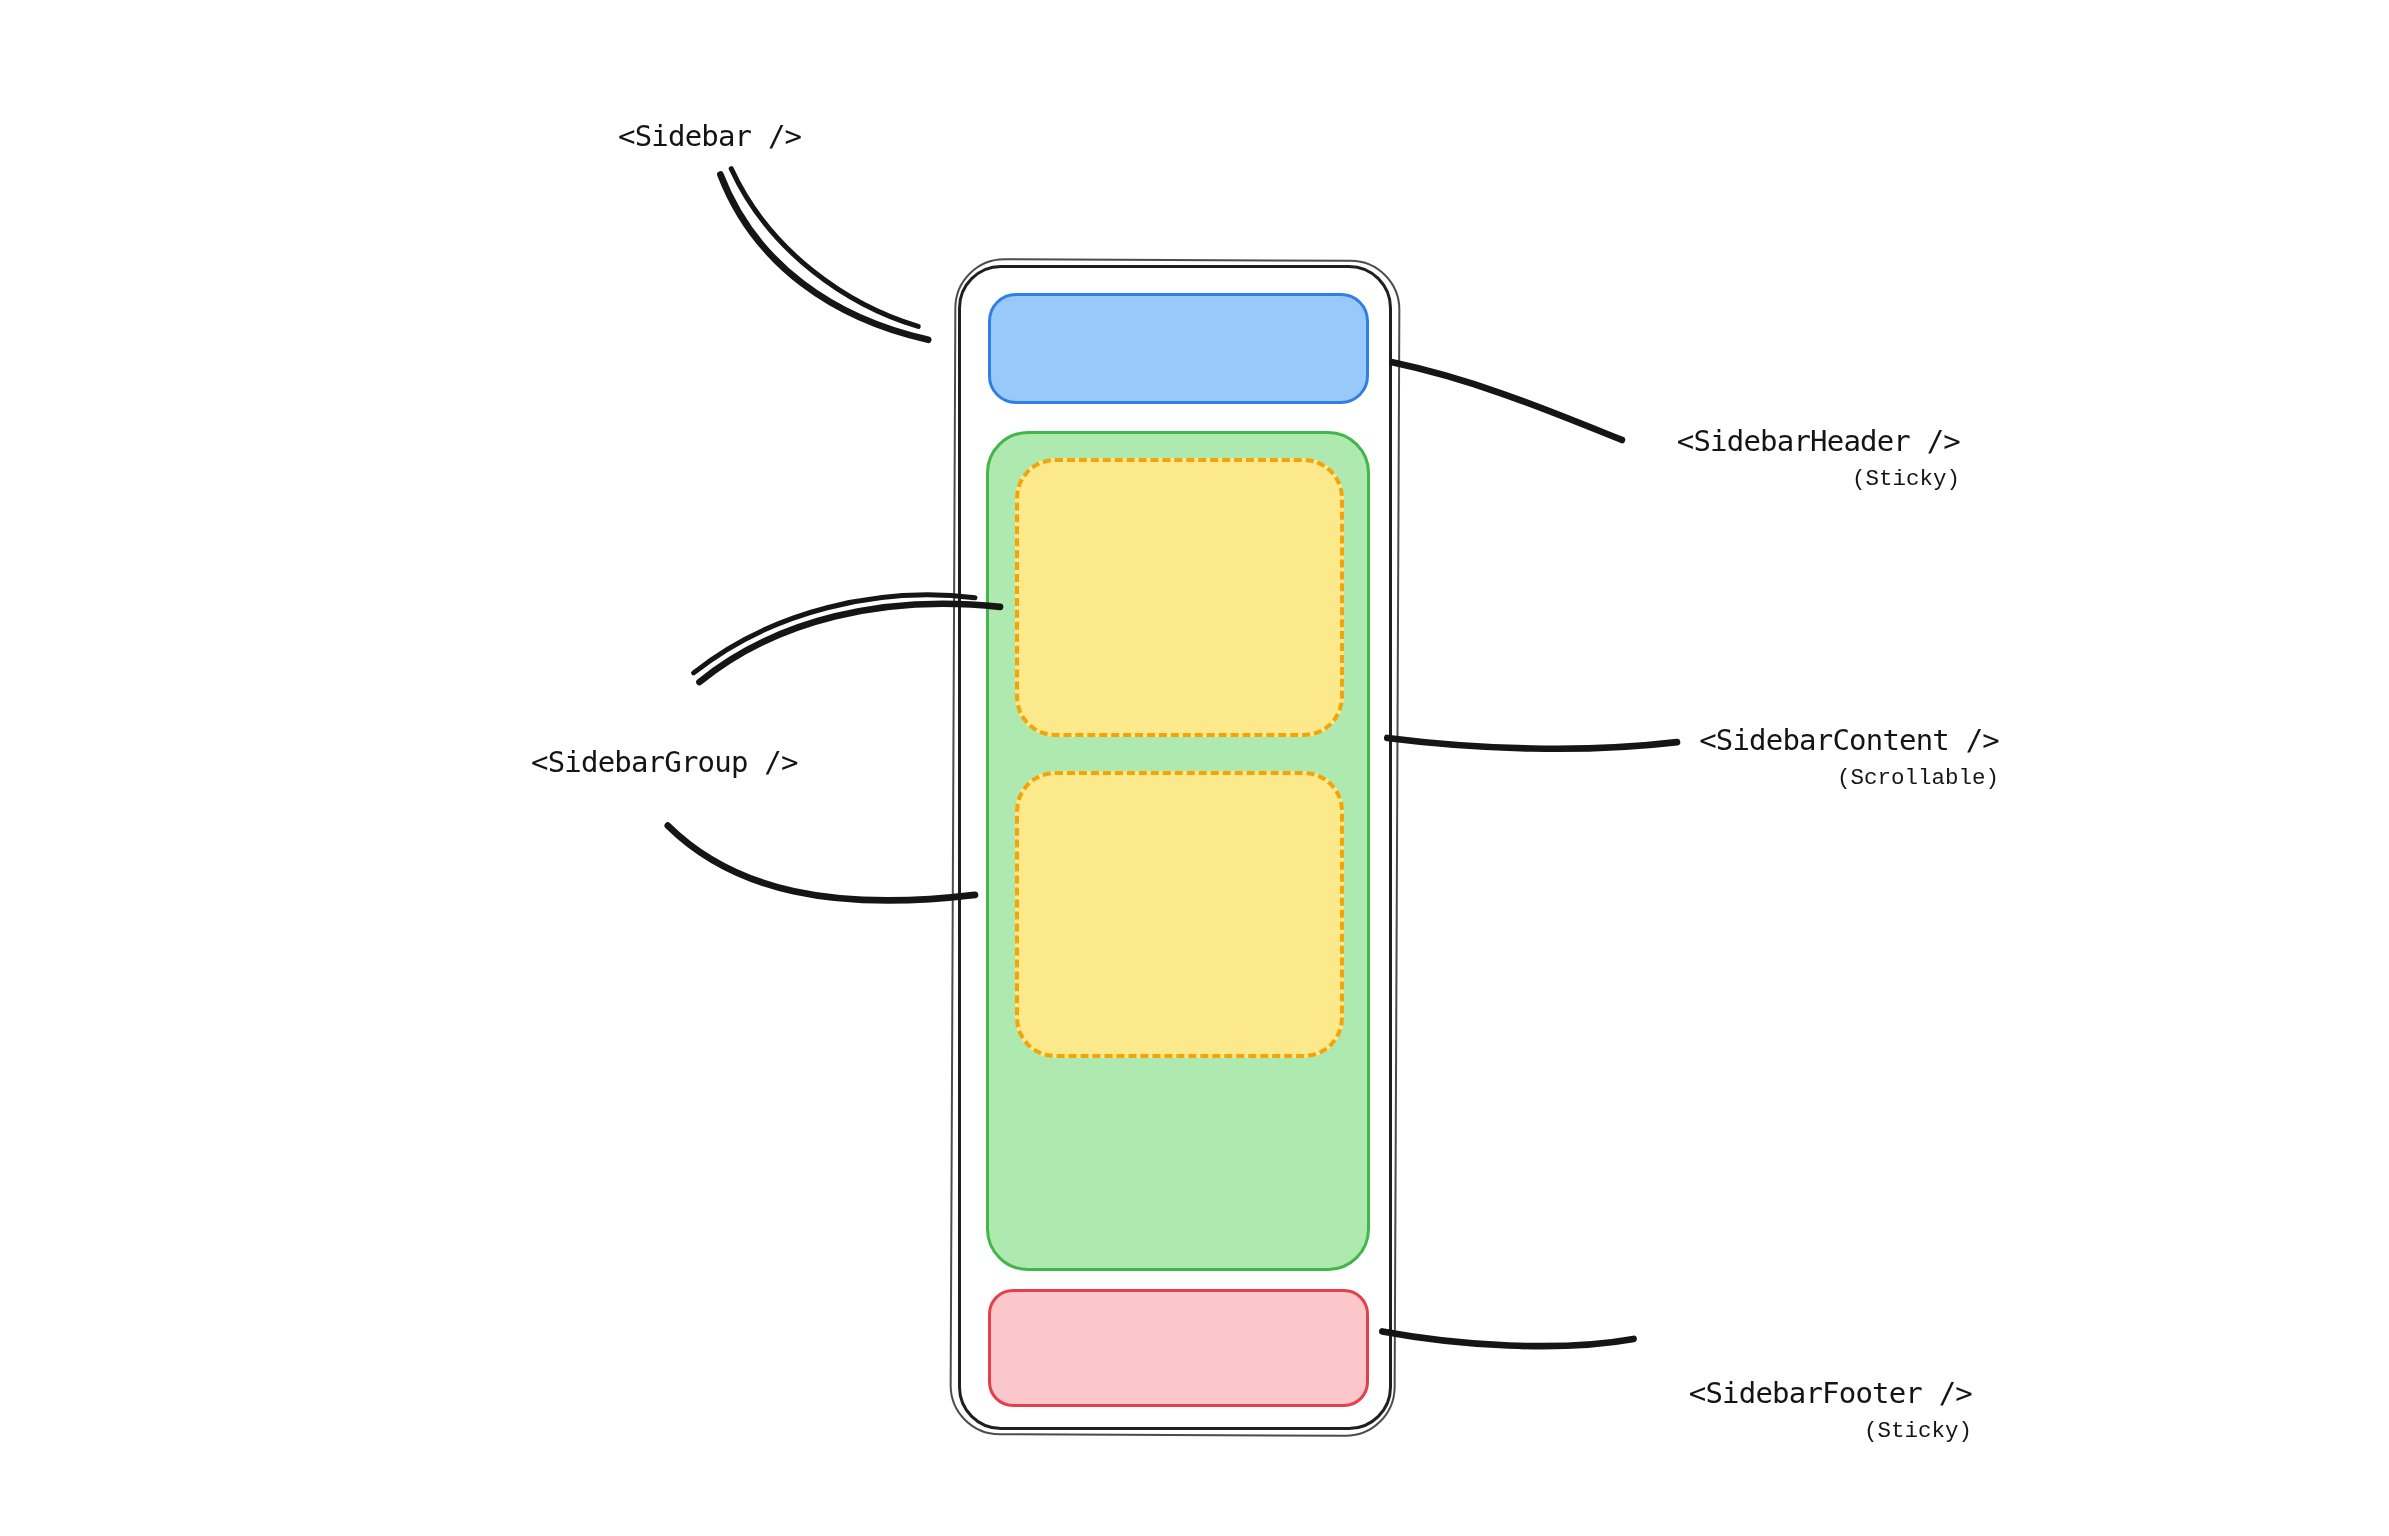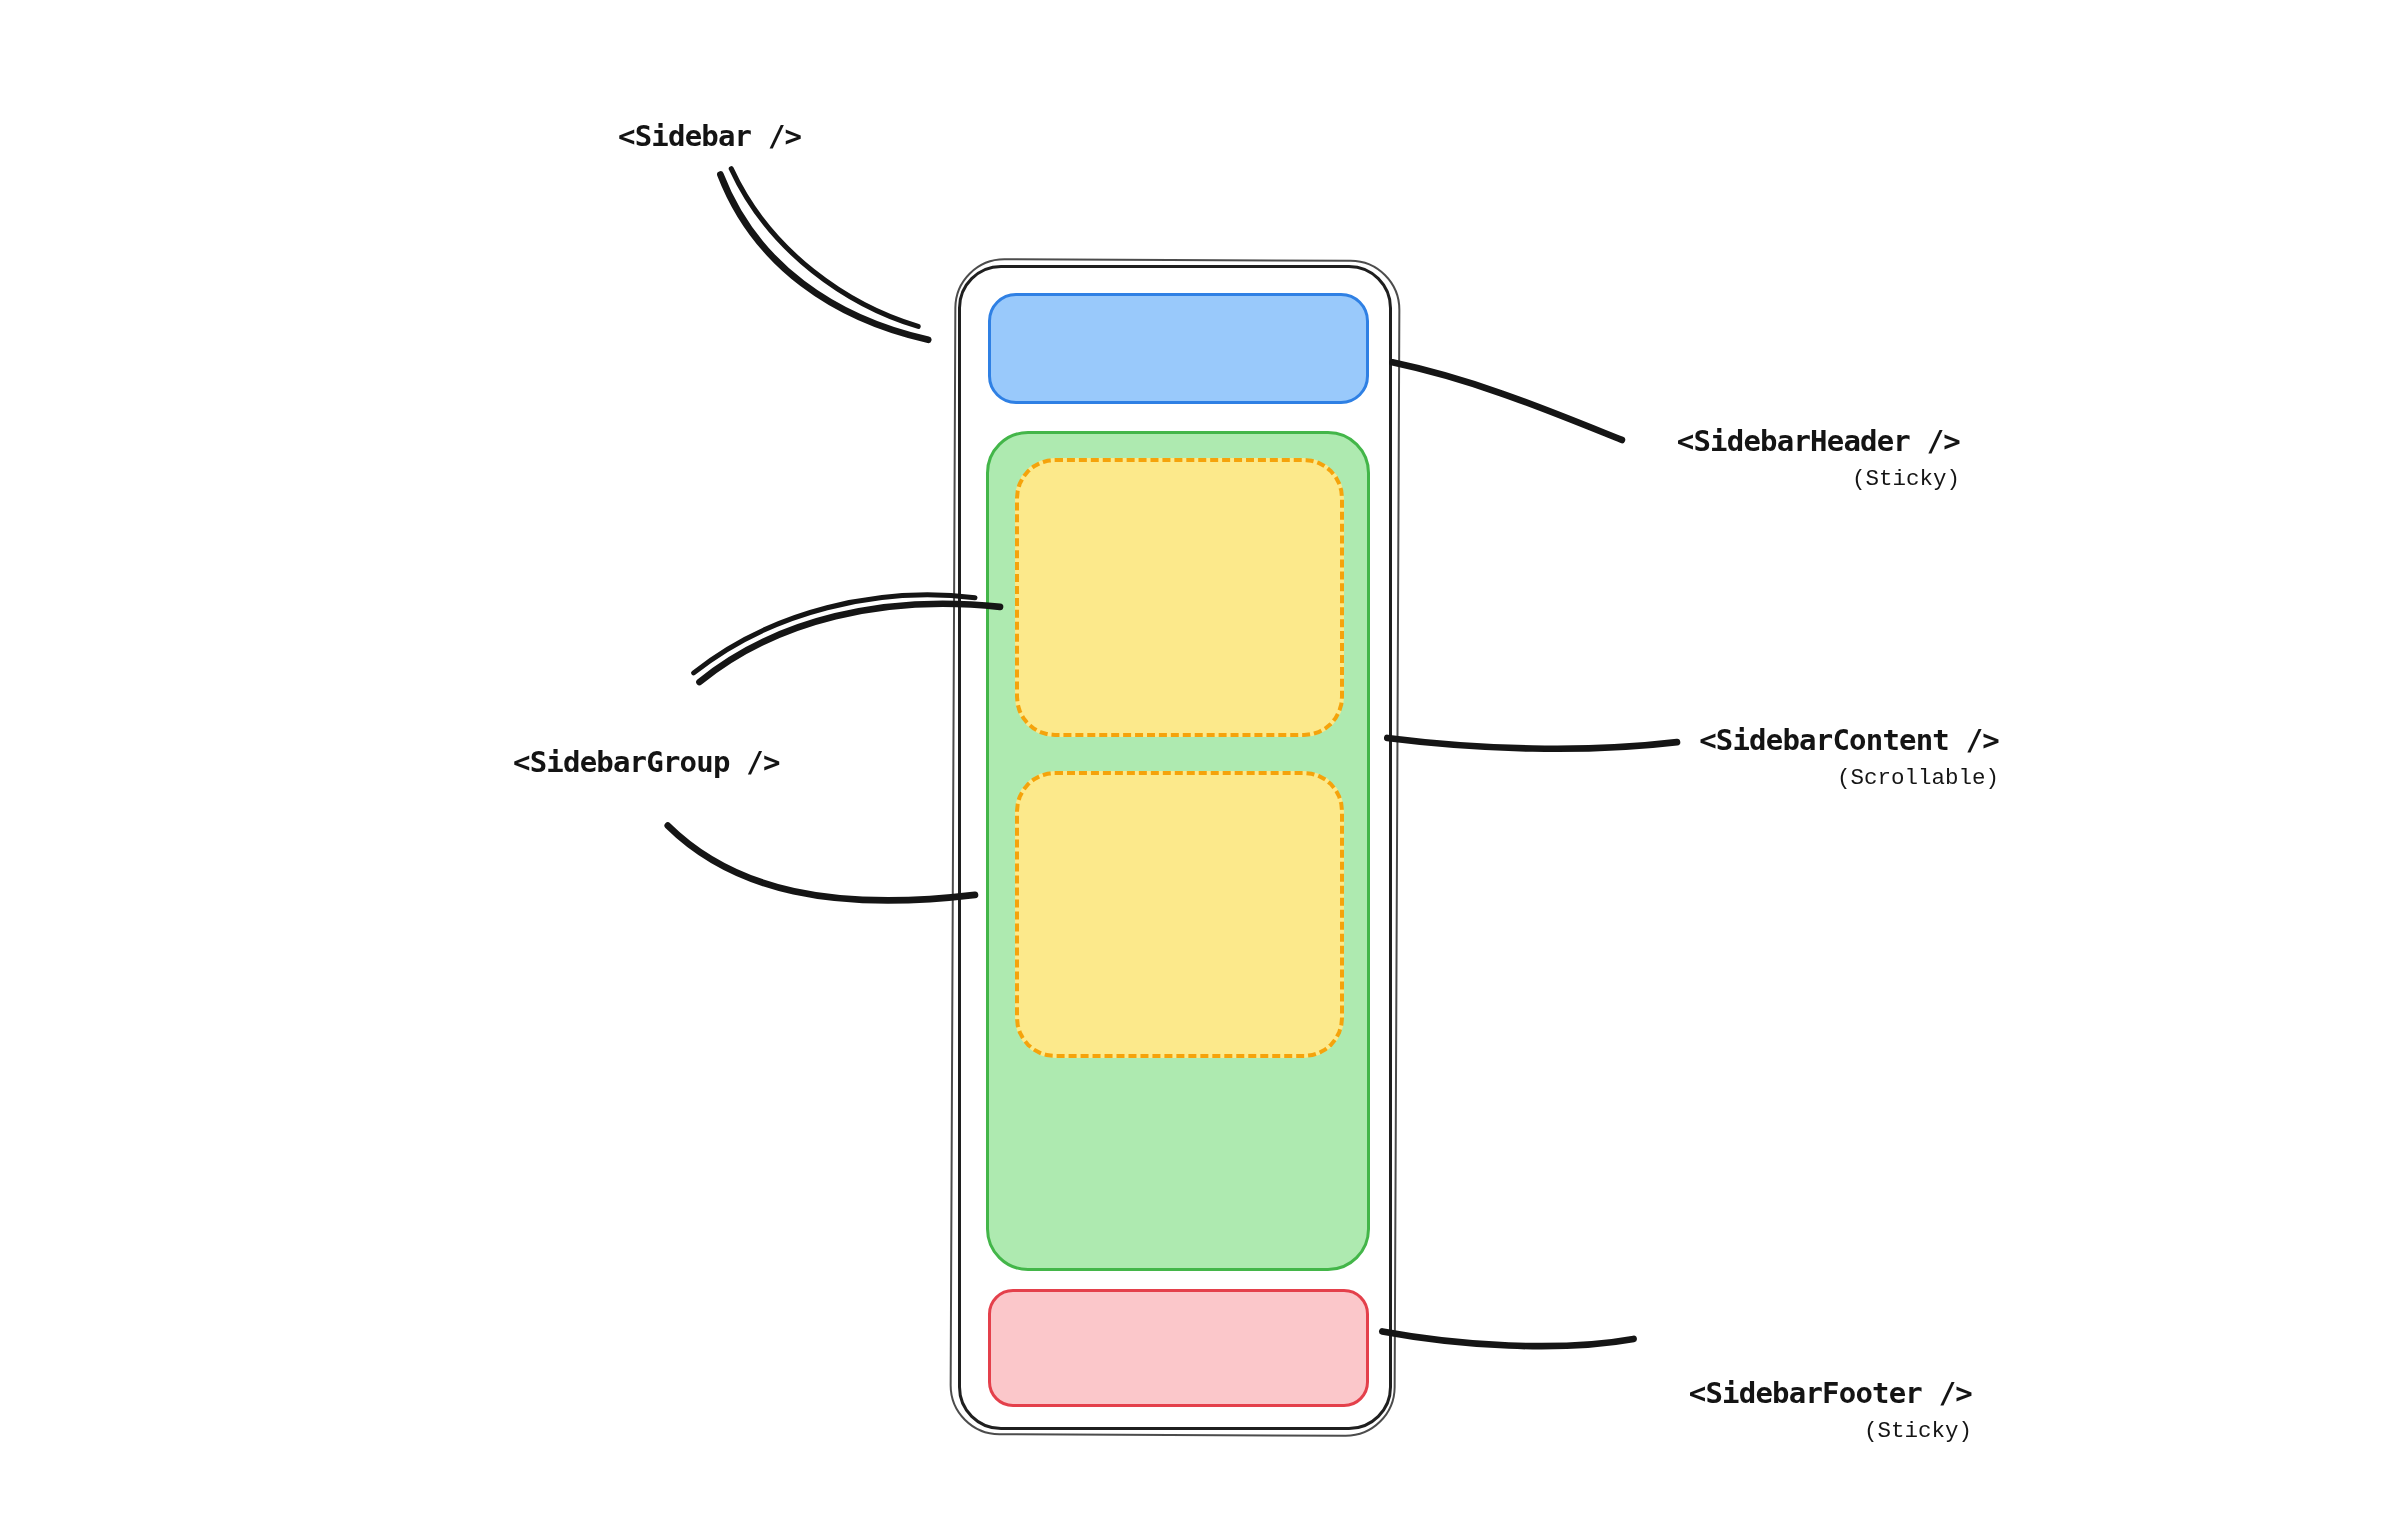--- a/index.html
+++ b/index.html
@@ -12,37 +12,37 @@
     background: var(--background, #ffffff);
     font-family: "DejaVu Sans", sans-serif;
   }
   .abs { position: absolute; }
 
   
   .label { z-index: 4; }
   .code-label {
     font-family: "DejaVu Sans Mono", monospace;
     font-size: 29px;
-    font-weight: 700;
+    font-weight: 400;
     letter-spacing: -0.8px;
     color: var(--text, #141414);
     white-space: nowrap;
   }
   .note-label {
     font-family: Liberation Mono, monospace;
     font-size: 22.5px;
     font-weight: 500;
     color: var(--text, #141414);
     margin-top: 8.3px;
   }
   .label-block { text-align: right; }
 
   #label-sidebar  { left: 618px;  top: 119px; }
   #label-header   { left: 1626px; top: 424px;  width: 334px; }
-  #label-group    { left: 513px;  top: 745px; text-align: center; }
+  #label-group    { left: 531px;  top: 745px; text-align: center; }
   #label-content  { left: 1640px; top: 723px;  width: 359px; }
   #label-footer   { left: 1638px; top: 1376px; width: 334px; }
 
   
   #sidebar-frame {
     left: 958px; top: 265px;
     width: 434px; height: 1165px;
     background: #ffffff;
     border: 3.3px solid var(--container-stroke, #1f1f1f);
     border-radius: 43px;

